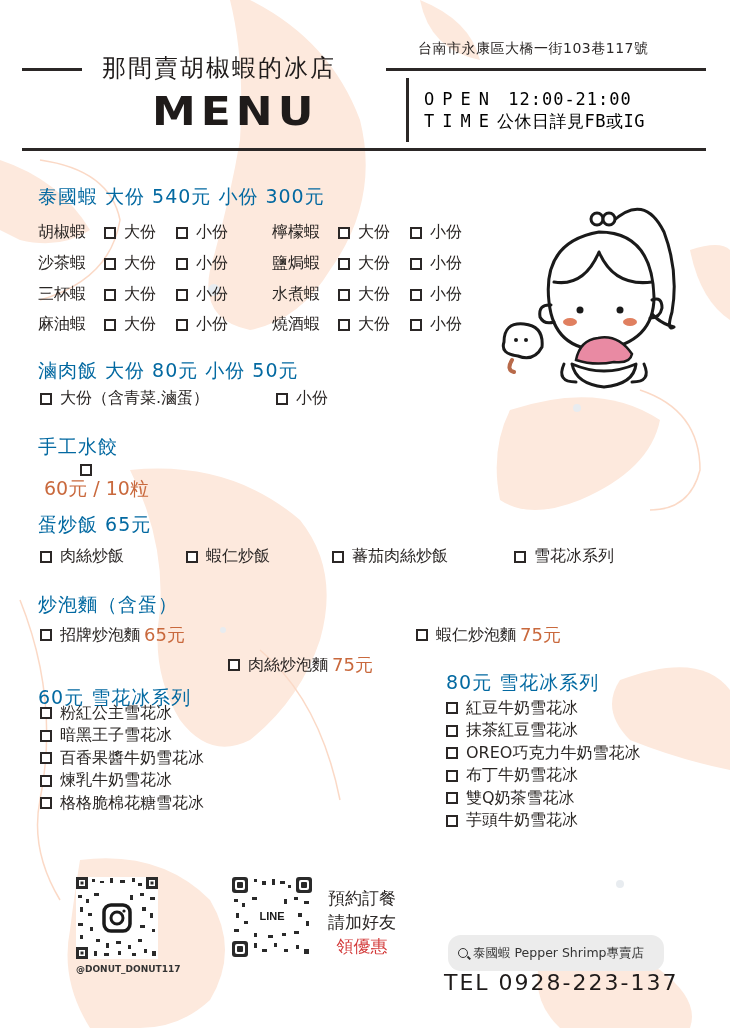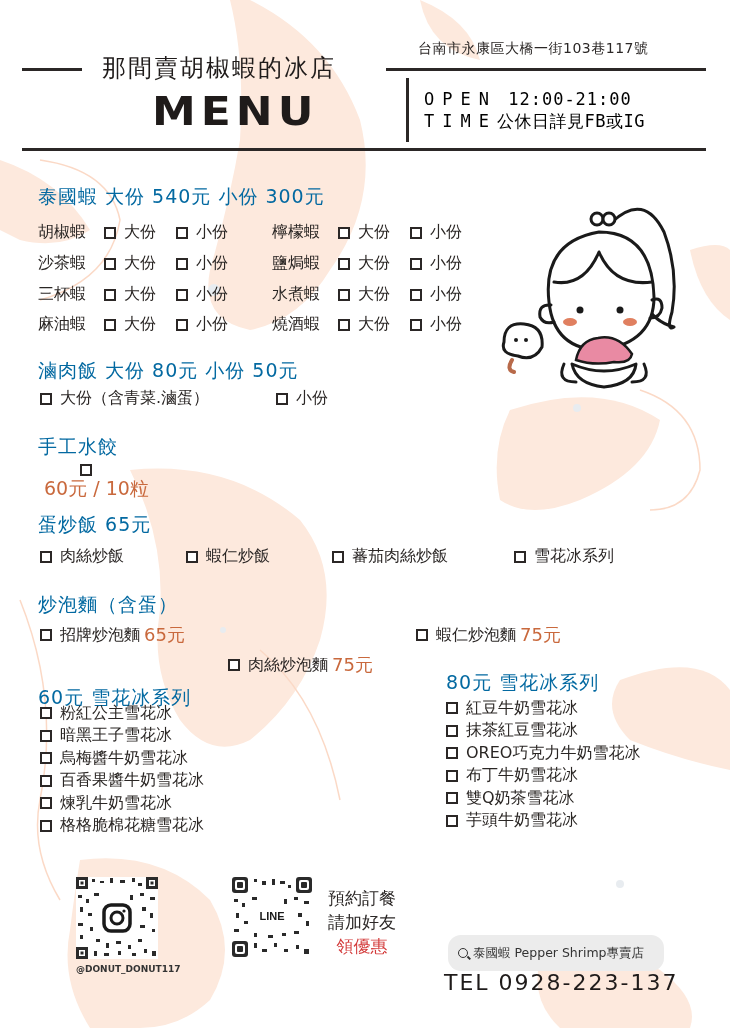--- a/index.html
+++ b/index.html
@@ -265,24 +265,20 @@
 
   <div class="section-title" style="left:38px; top:673px;margin-top:12px;">60元 雪花冰系列</div>
   <div class="list" style="left:40px; top:702px;">
     <div class="item">
         <span class="cb"></span>
         <span>粉紅公主雪花冰</span>
       </div>
     <div class="item">
         <span class="cb"></span>
         <span>暗黑王子雪花冰</span>
-      </div>
-    <div class="item">
-        <span class="cb"></span>
-        <span>烏梅醬牛奶雪花冰</span>
       </div>
     <div class="item">
         <span class="cb"></span>
         <span>百香果醬牛奶雪花冰</span>
       </div>
     <div class="item">
         <span class="cb"></span>
         <span>煉乳牛奶雪花冰</span>
       </div>
     <div class="item">

